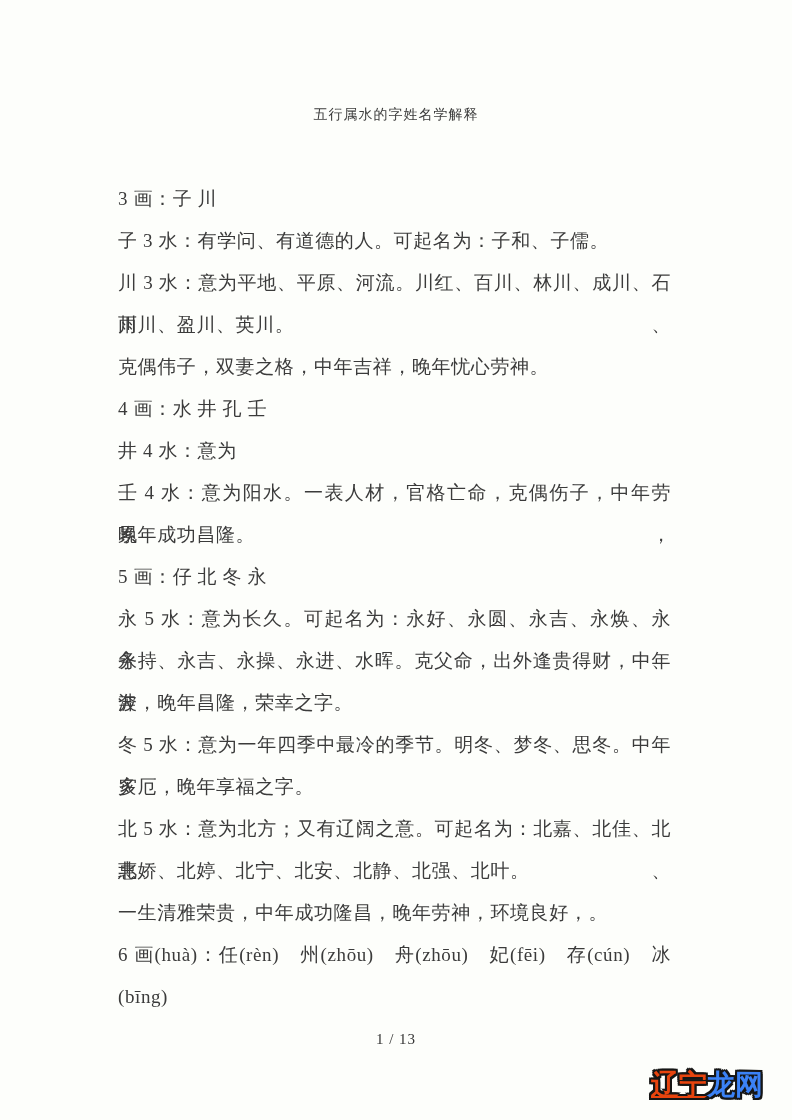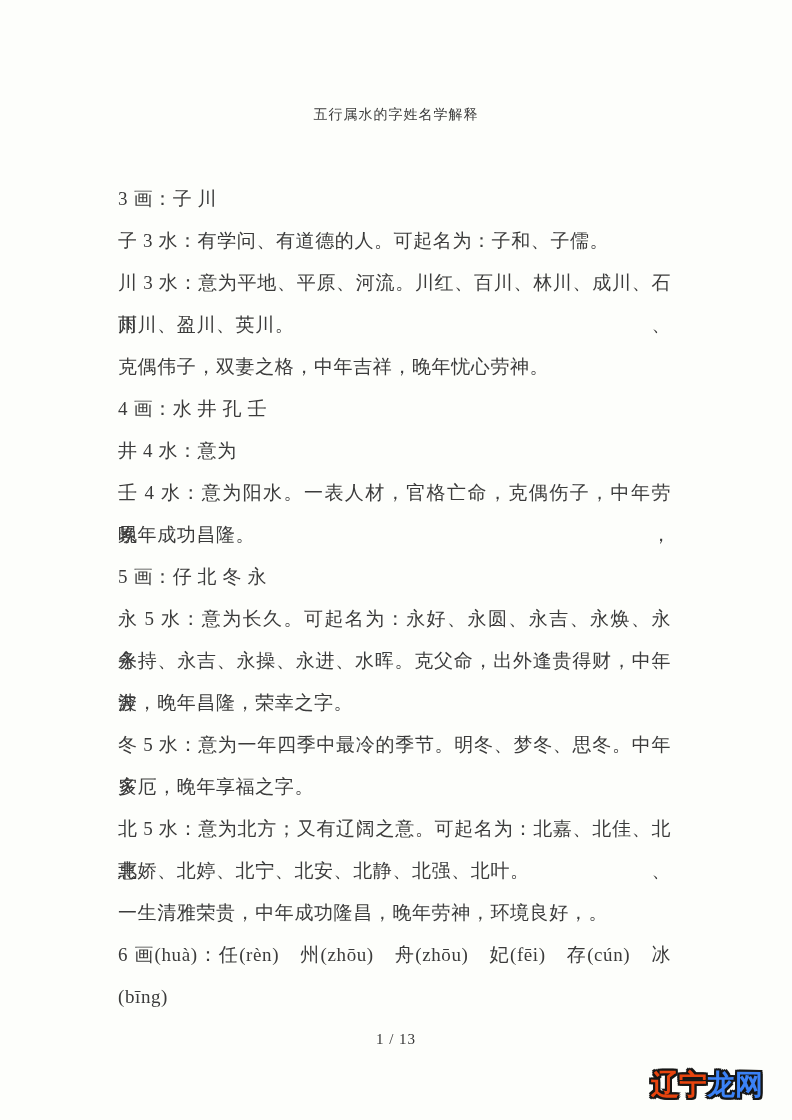--- a/index.html
+++ b/index.html
@@ -101,16 +101,16 @@
     <div class="text-line full">北 5 水：意为北方；又有辽阔之意。可起名为：北嘉、北佳、北惠、</div>
     <div class="text-line">北娇、北婷、北宁、北安、北静、北强、北叶。</div>
     <div class="text-line">一生清雅荣贵，中年成功隆昌，晚年劳神，环境良好，。</div>
     <div class="text-line full">6 画(huà)：任(rèn)　州(zhōu)　舟(zhōu)　妃(fēi)　存(cún)　冰</div>
     <div class="text-line">(bīng)</div>
   </div>
 
   <div class="page-number">1 / 13</div>
 
   <div class="watermark">
-    <span style="color: rgb(232, 68, 14);">辽宁</span><span style="color: #3b82f6;">龙网</span>
+    <span style="color: rgb(232, 68, 14); text-decoration: underline;">辽宁</span><span style="color: #3b82f6;">龙网</span>
   </div>
 
 </div>
 
 </body></html>

